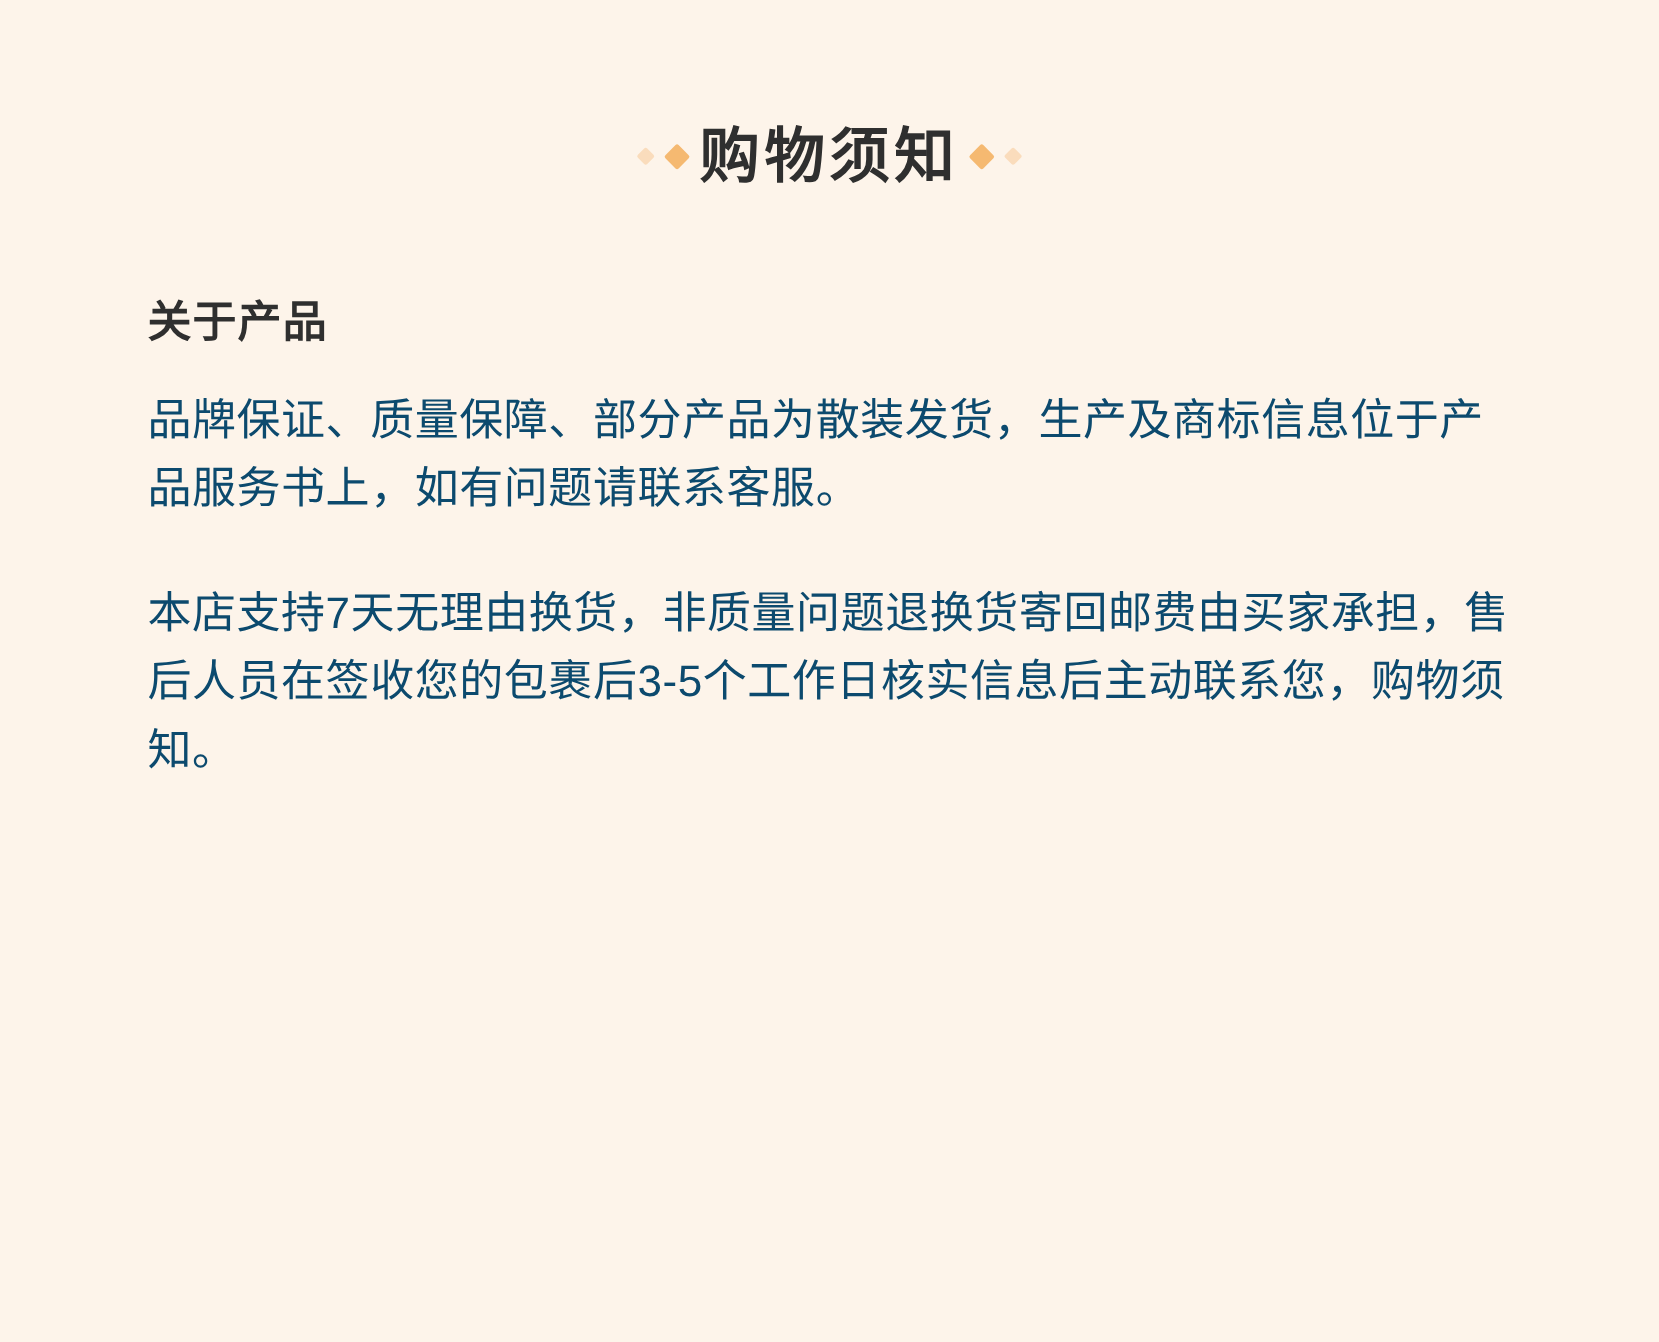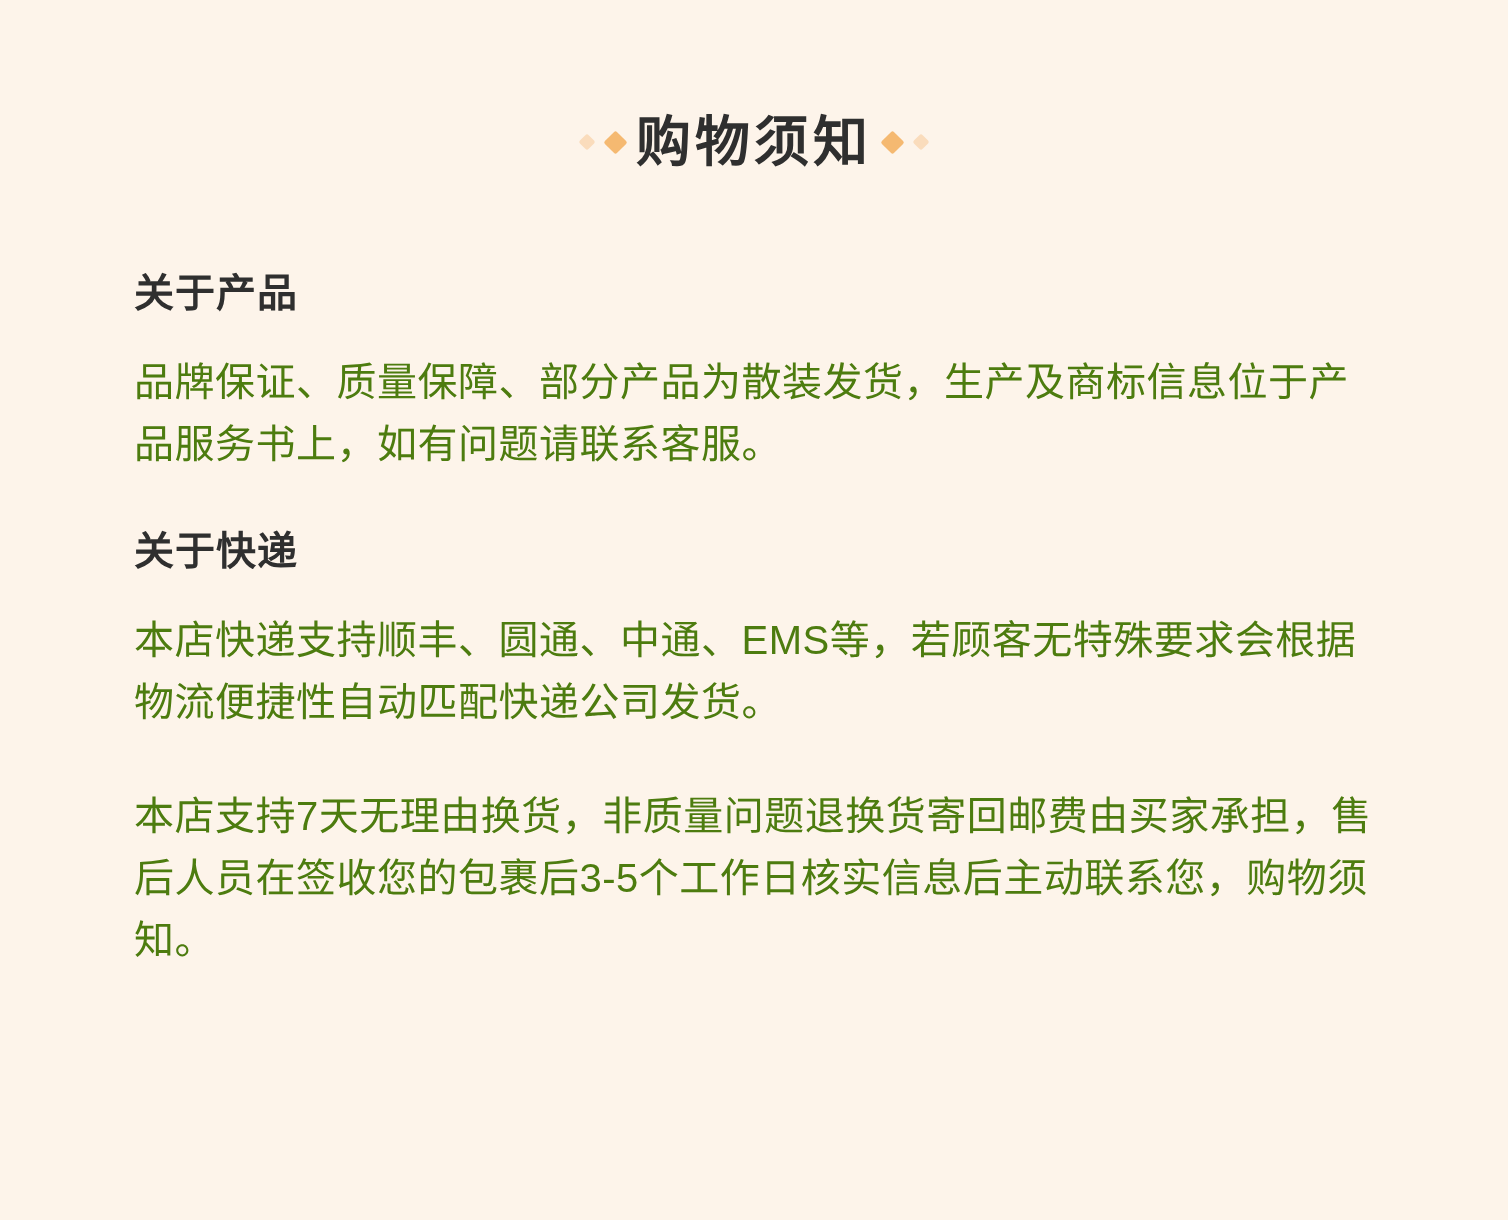--- a/index.html
+++ b/index.html
@@ -67,21 +67,21 @@
     font-size: 40px;
     font-weight: bold;
     color: #2f2f2f;
     letter-spacing: 1px;
     line-height: 1.2;
     margin: 0 0 34px 0;
   }
   .section-body {
     font-size: 40px;
     line-height: 1.55;
-    color: #4d7c0f;
+    color: #0c4a6e;
     letter-spacing: 0.5px;
     margin: 0 0 52px 0;
     max-width: 1245px;
   }
   .section + .section { margin-top: 0; }
   .section:last-child .section-body { margin-bottom: 0; }
 </style>
 </head>
 <body>
 
@@ -99,23 +99,19 @@
     </span>
   </div>
 
   <div class="content">
 
     <div class="section">
       <h2 class="section-heading">关于产品</h2>
       <p class="section-body">品牌保证、质量保障、部分产品为散装发货，生产及商标信息位于产品服务书上，如有问题请联系客服。</p>
     </div>
 
-    <div class="section">
-      <h2 class="section-heading">关于快递</h2>
-      <p class="section-body">本店快递支持顺丰、圆通、中通、EMS等，若顾客无特殊要求会根据物流便捷性自动匹配快递公司发货。</p>
-    </div>
 
     <div class="section">
       <p class="section-body">本店支持7天无理由换货，非质量问题退换货寄回邮费由买家承担，售后人员在签收您的包裹后3-5个工作日核实信息后主动联系您，购物须知。</p>
     </div>
 
   </div>
 </div>
 
 </body></html>

